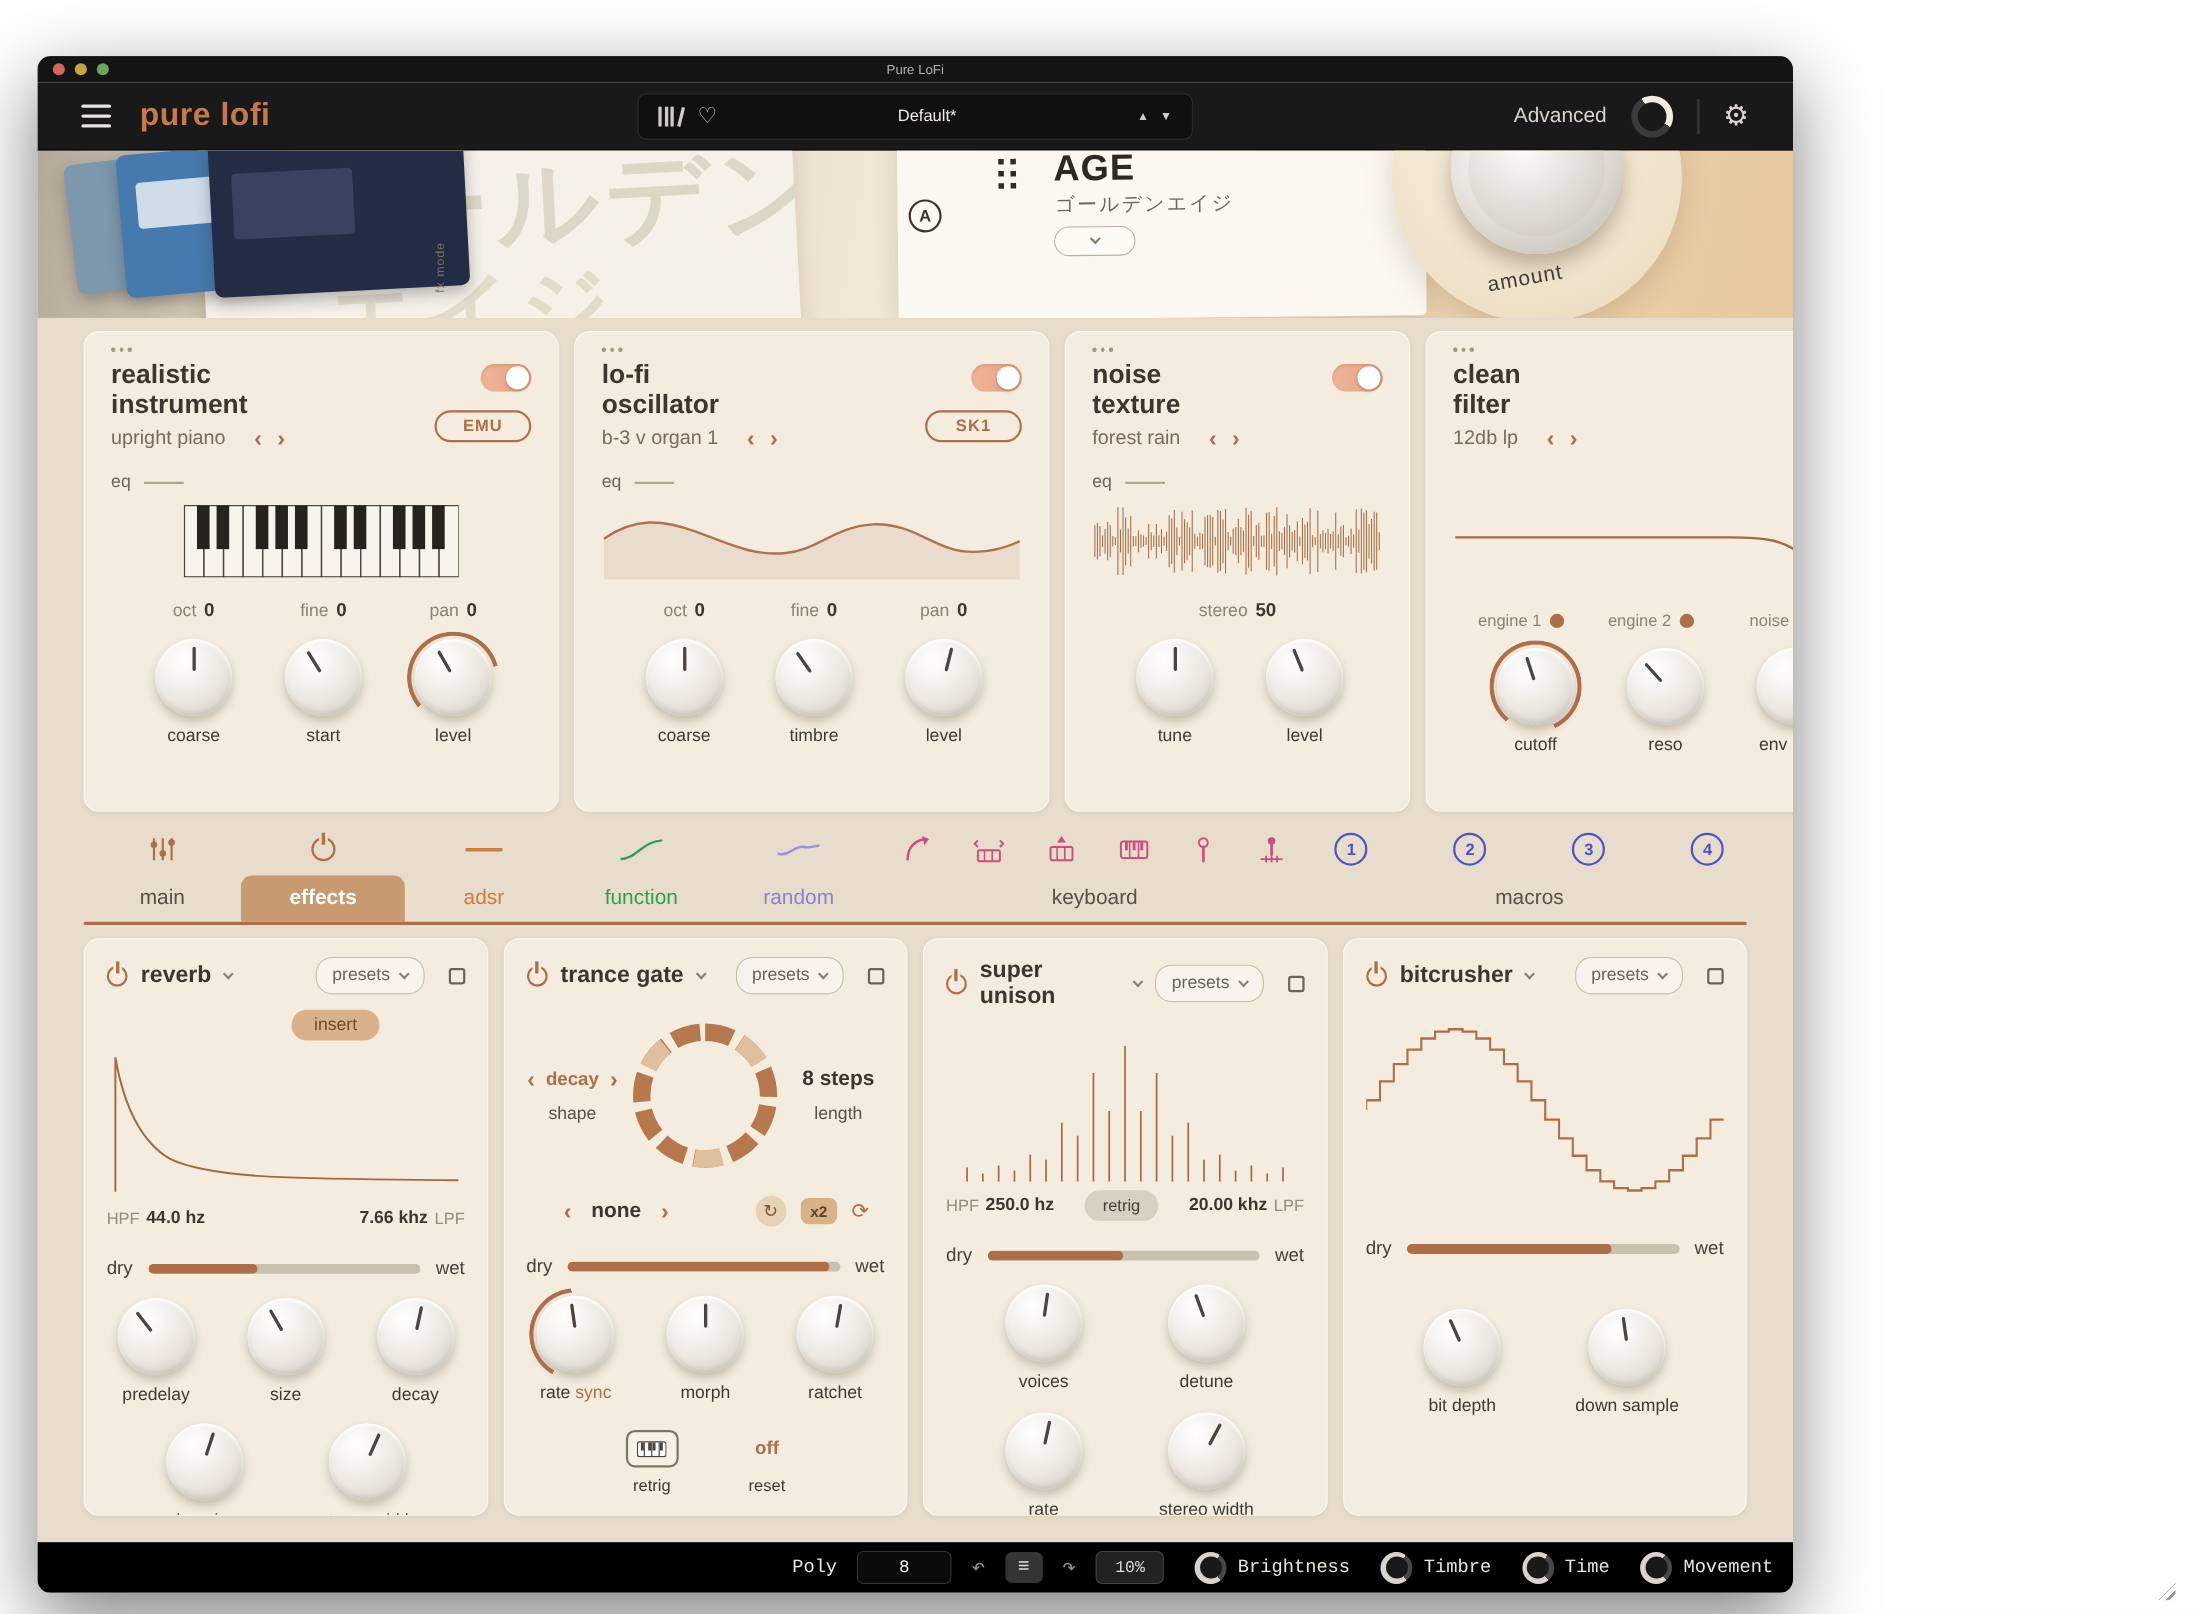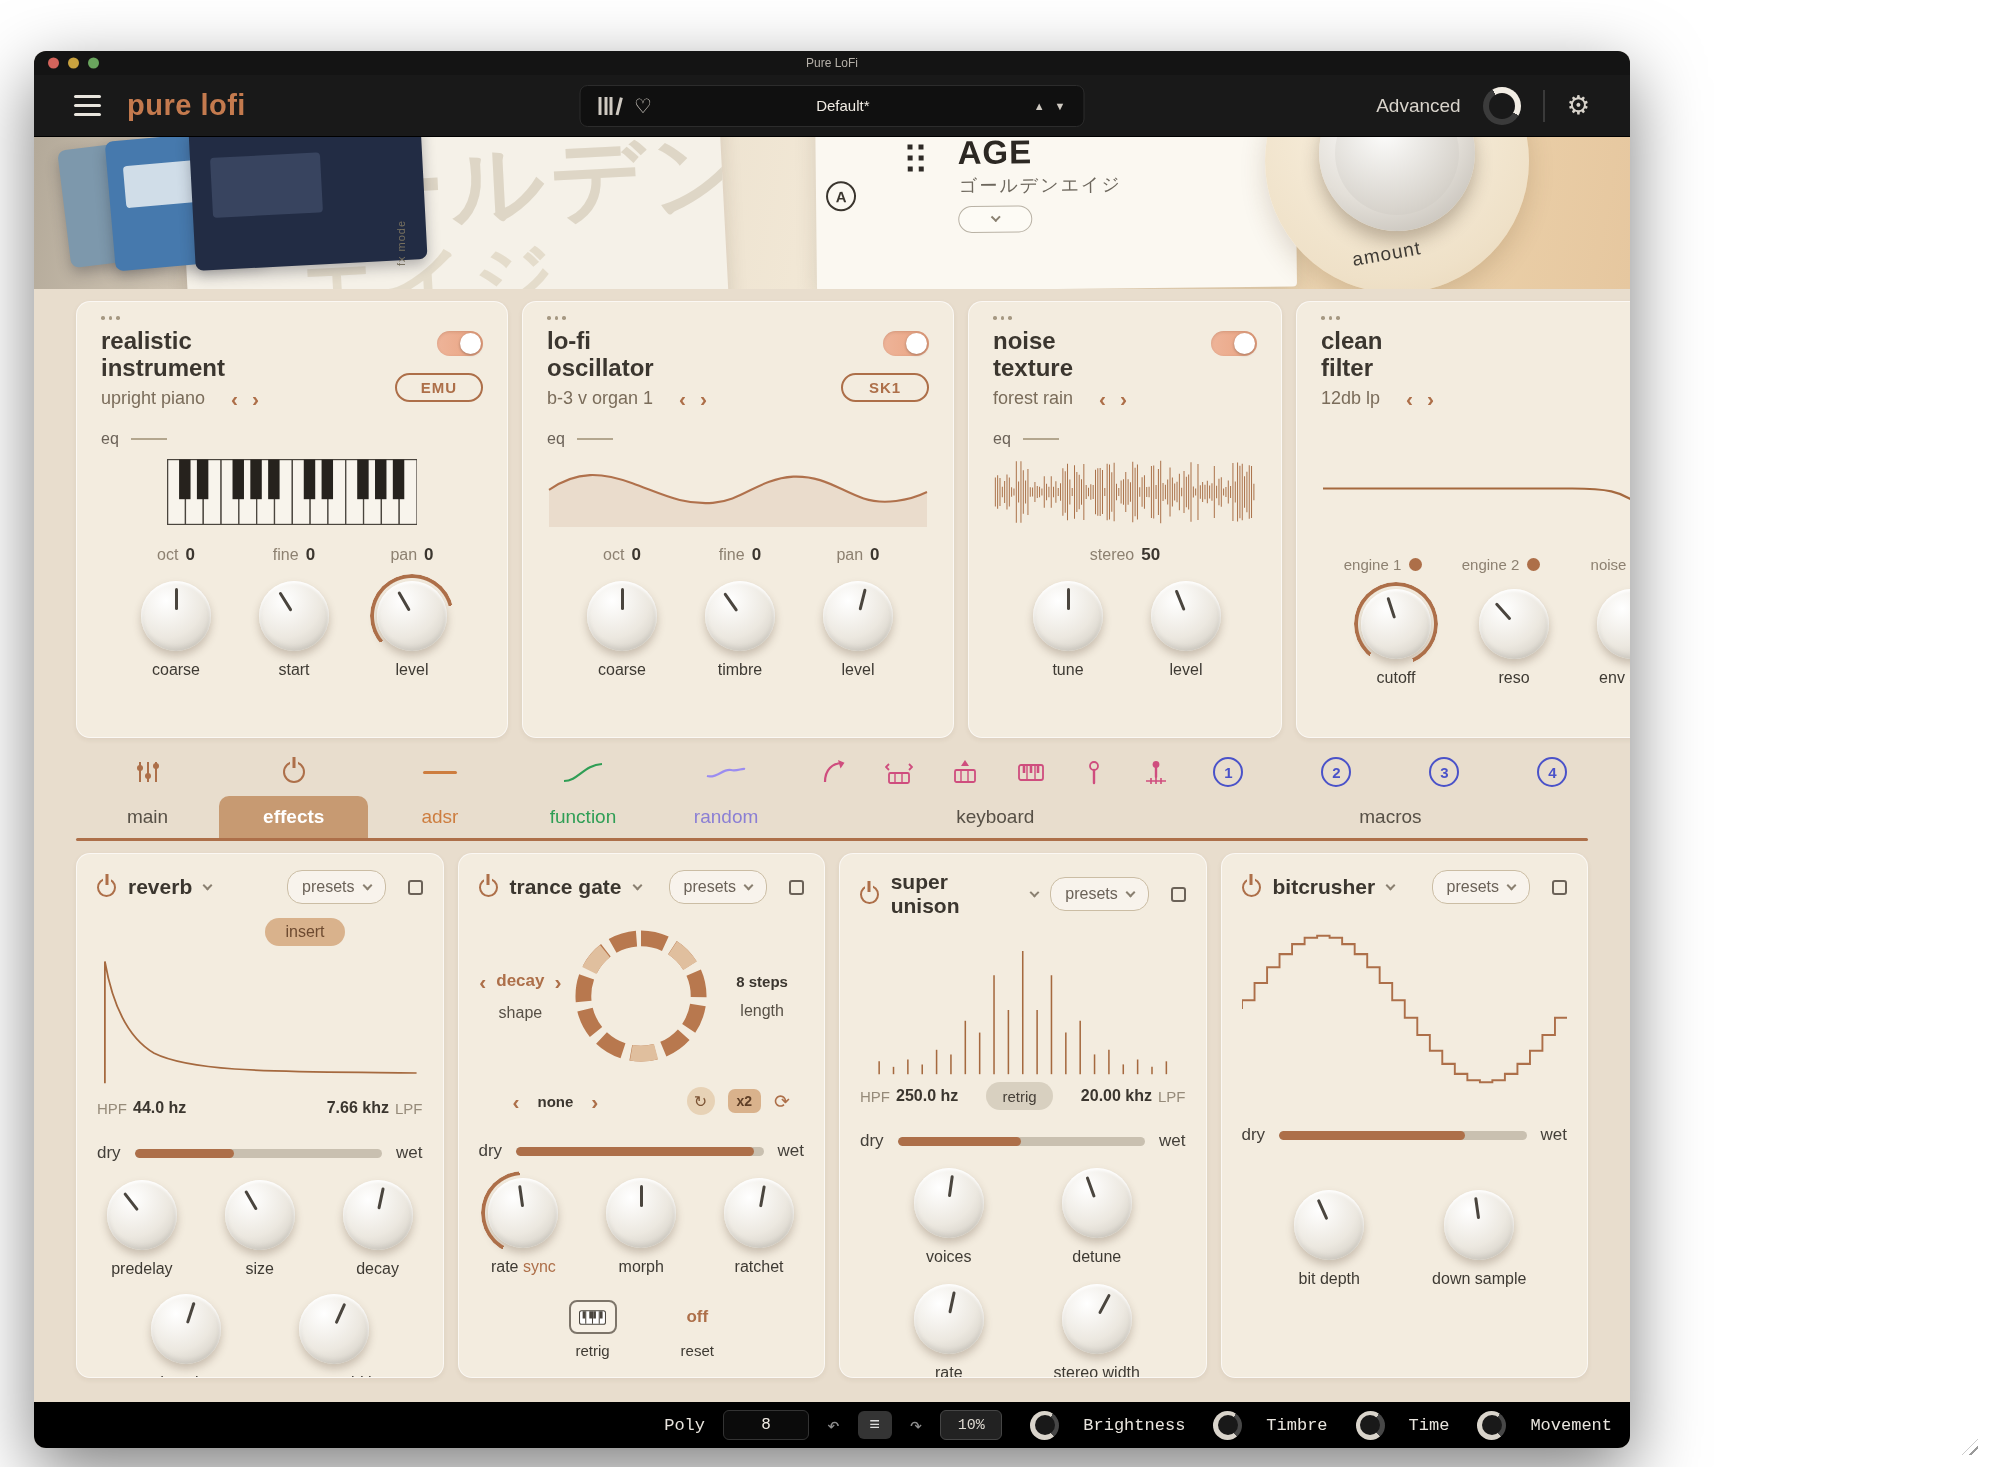--- a/index.html
+++ b/index.html
@@ -183,21 +183,21 @@
   .fx-knobs { display:flex; justify-content:center; gap:28px; margin-top:16px; }
   .fx-knobs .kunit { width:104px; margin:0; }
   .fx-knobs.two { gap:44px; margin-top:16px; }
   .fx-knobs.late { margin-top:44px; gap:46px; }
 
   
   .tg-mid { display:flex; align-items:center; margin-top:8px; height:168px; }
   .tg-side { width:118px; display:flex; flex-direction:column; align-items:center; gap:12px; }
   .tg-row { display:flex; align-items:center; gap:10px; }
   .tg-accent { color:#ad6f49; font-size:17px; font-weight:bold; }
-  .tg-dark { color:#3b362f; font-size:15px; font-weight:bold; }
+  .tg-dark { color:#3b362f; font-size:19px; font-weight:bold; }
   .tg-sub { color:#575046; font-size:16px; }
   .tg-ring { flex:1; display:flex; justify-content:center; }
   .tg-seq { display:flex; align-items:center; margin-top:4px; height:34px;}
   .seq-name { margin-left:34px; display:flex; align-items:center; gap:18px; }
   .seq-icons { margin-left:auto; margin-right:14px; display:flex; align-items:center; gap:13px; }
   .loop-circle { width:28px; height:28px; border-radius:50%; background:#e7d2b6; display:flex; align-items:center; justify-content:center;
     color:#7c5435; font-size:16px; }
   .x2-badge { height:24px; padding:0 9px; background:#d9b28c; border-radius:7px; font-size:14px; font-weight:bold; color:#5f3f27;
     display:flex; align-items:center; }
   .loop-plain { color:#ad6f49; font-size:19px; }
@@ -211,21 +211,21 @@
   .footer { height:46px; background:#000000; flex:0 0 auto; display:flex; align-items:center; padding:0 18px; margin-top:12px;font-family:Liberation Mono, monospace;}
   .f-group { margin-left:auto; display:flex; align-items:center; gap:18px; }
   .f-label { color:#e9e5de; font-size:17px; }
   .poly-box { width:86px; height:30px; background:#0b0b0b; border:1px solid #333; border-radius:6px;
     display:flex; align-items:center; justify-content:center; color:#f0ebe3; font-size:16px; }
   .f-icon { color:#8d8d8d; font-size:21px; }
   .list-box { width:34px; height:28px; background:#343434; border-radius:6px; display:flex; align-items:center; justify-content:center;
     color:#ddd; font-size:18px; }
   .zoom-box { width:62px; height:30px; background:#222; border:1px solid #454545; border-radius:6px;
     display:flex; align-items:center; justify-content:center; color:#ddd8d0; font-size:15px; }
-  .fmacro { display:flex; align-items:center; gap:24px; margin-left:10px;}
+  .fmacro { display:flex; align-items:center; gap:10px; margin-left:10px;}
   .fknob { width:29px; height:29px; border-radius:50%; position:relative;
     background:conic-gradient(from 140deg, #d9d4cb 0 255deg, #474747 255deg 360deg); }
   .fknob::after { content:''; position:absolute; inset:4.5px; background:#191919; border-radius:50%; }
   .resize-corner { position:absolute; right:22px; bottom:12px; width:16px; height:16px;
     background:repeating-linear-gradient(135deg, transparent 0 4px, #9a9a9a 4px 6px); clip-path:polygon(100% 0, 100% 100%, 0 100%); }
 </style>
 </head>
 <body>
 
 <div class="window">

